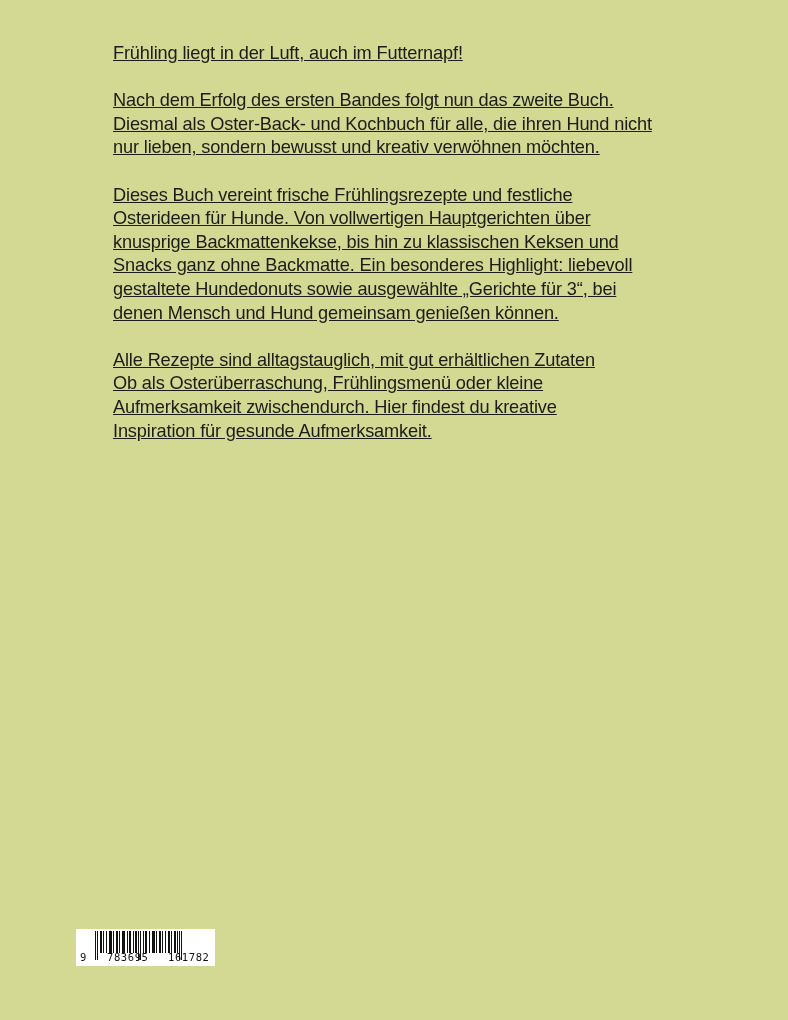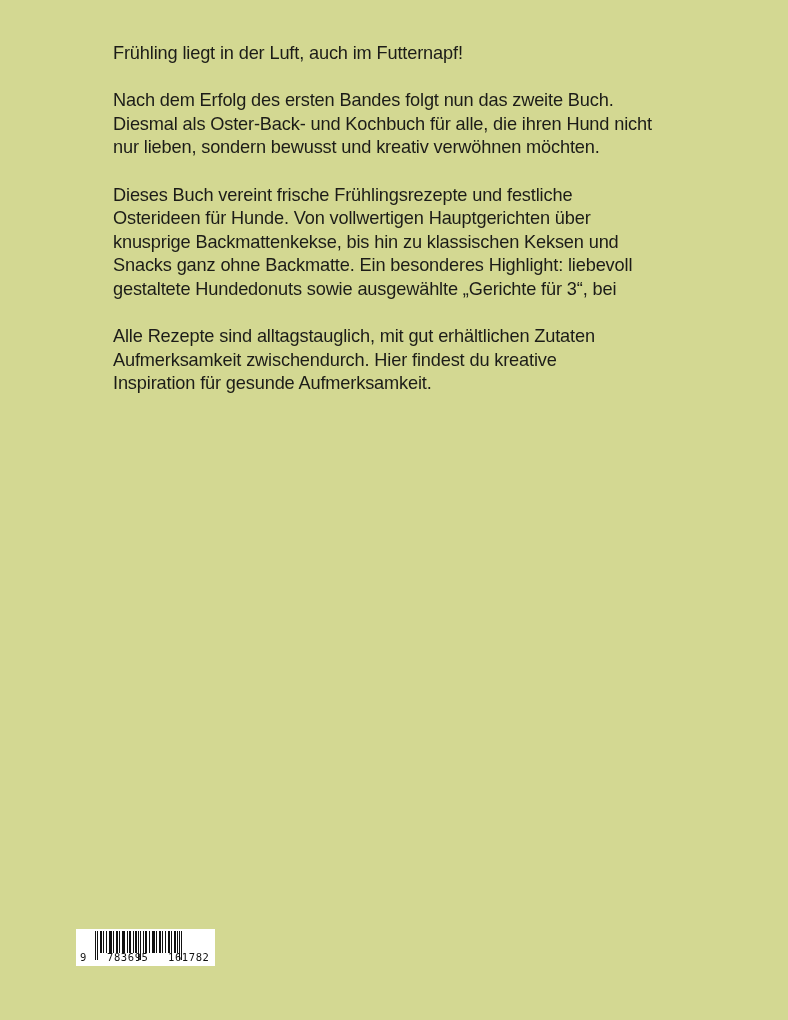--- a/index.html
+++ b/index.html
@@ -13,21 +13,21 @@
   }
   .text-block {
     position: absolute;
     left: 113px;
     top: 42px;
     width: 600px;
     font-size: 18.2px;
     line-height: 23.6px;
     letter-spacing: -0.15px;
   }
-  .para { margin: 0 0 23.6px 0; }
+  .para { margin: 0 0 23.6px 0; text-decoration: underline; }
   .line { display: block; white-space: nowrap; }
   .barcode {
     position: absolute;
     left: 76px;
     top: 929px;
     width: 139px;
     height: 37px;
     background: #ffffff;
   }
   .bars {
@@ -60,23 +60,25 @@
     <span class="line">Nach dem Erfolg des ersten Bandes folgt nun das zweite Buch.</span>
     <span class="line">Diesmal als Oster-Back- und Kochbuch für alle, die ihren Hund nicht</span>
     <span class="line">nur lieben, sondern bewusst und kreativ verwöhnen möchten.</span>
   </p>
   <p class="para">
     <span class="line">Dieses Buch vereint frische Frühlingsrezepte und festliche</span>
     <span class="line">Osterideen für Hunde. Von vollwertigen Hauptgerichten über</span>
     <span class="line">knusprige Backmattenkekse, bis hin zu klassischen Keksen und</span>
     <span class="line">Snacks ganz ohne Backmatte. Ein besonderes Highlight: liebevoll</span>
     <span class="line">gestaltete Hundedonuts sowie ausgewählte „Gerichte für 3“, bei</span>
+    <span class="line">denen Mensch und Hund gemeinsam genießen können.</span>
   </p>
   <p class="para">
     <span class="line">Alle Rezepte sind alltagstauglich, mit gut erhältlichen Zutaten</span>
+    <span class="line">Ob als Osterüberraschung, Frühlingsmenü oder kleine</span>
     <span class="line">Aufmerksamkeit zwischendurch. Hier findest du kreative</span>
     <span class="line">Inspiration für gesunde Aufmerksamkeit.</span>
   </p>
 </div>
 
 <div class="barcode">
   <div class="bars">
     <div class="bar guard" style="width:1px"></div>
     <div class="bar guard" style="width:1px;margin-right:2px"></div>
     <div class="bar" style="width:2px"></div>

